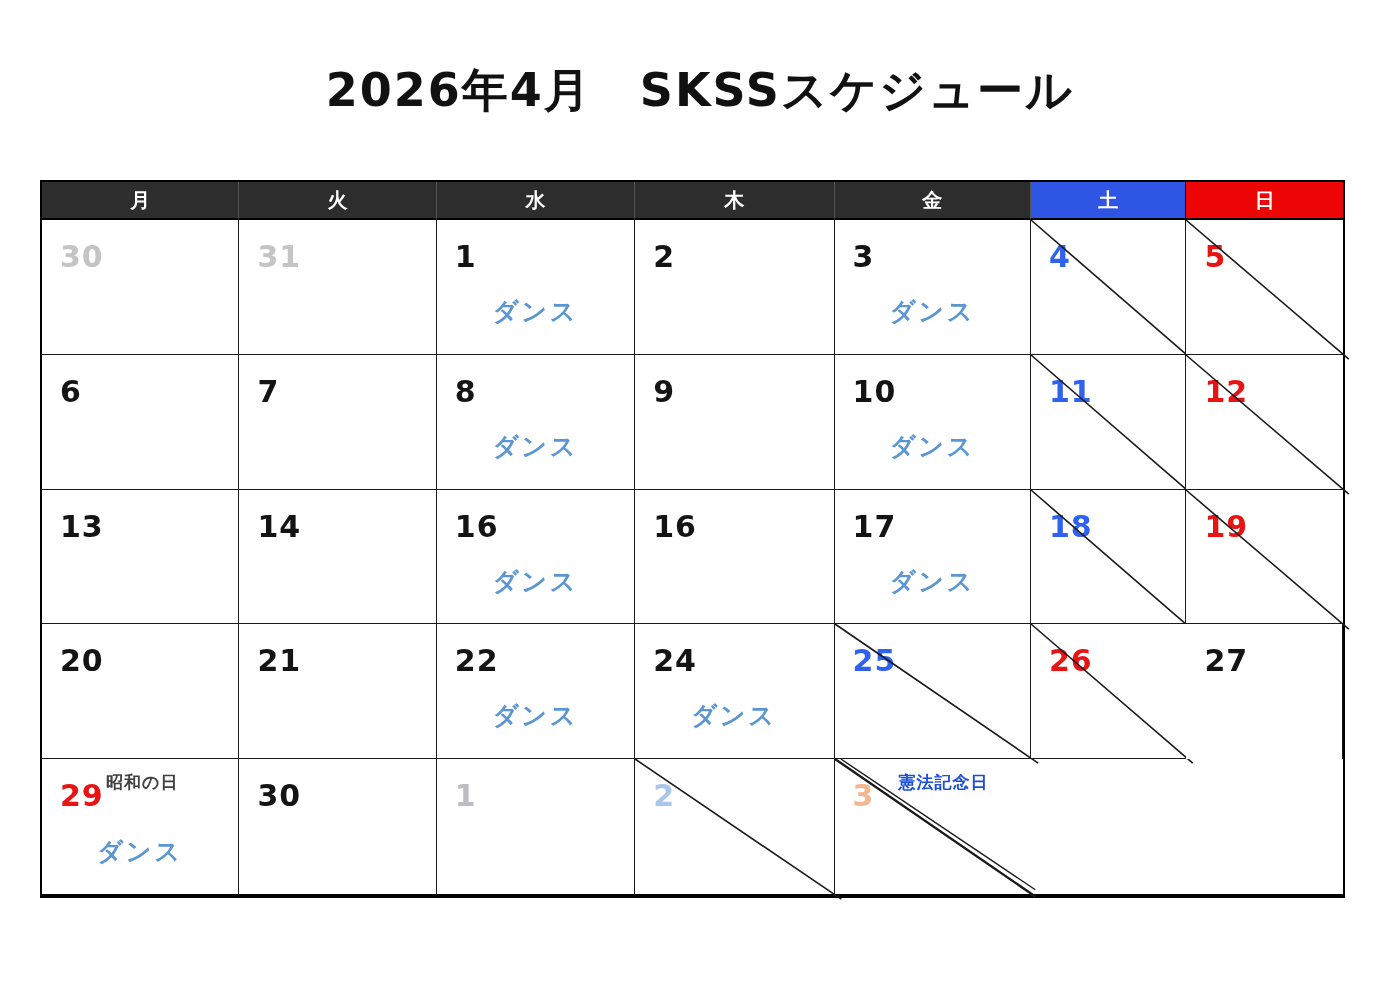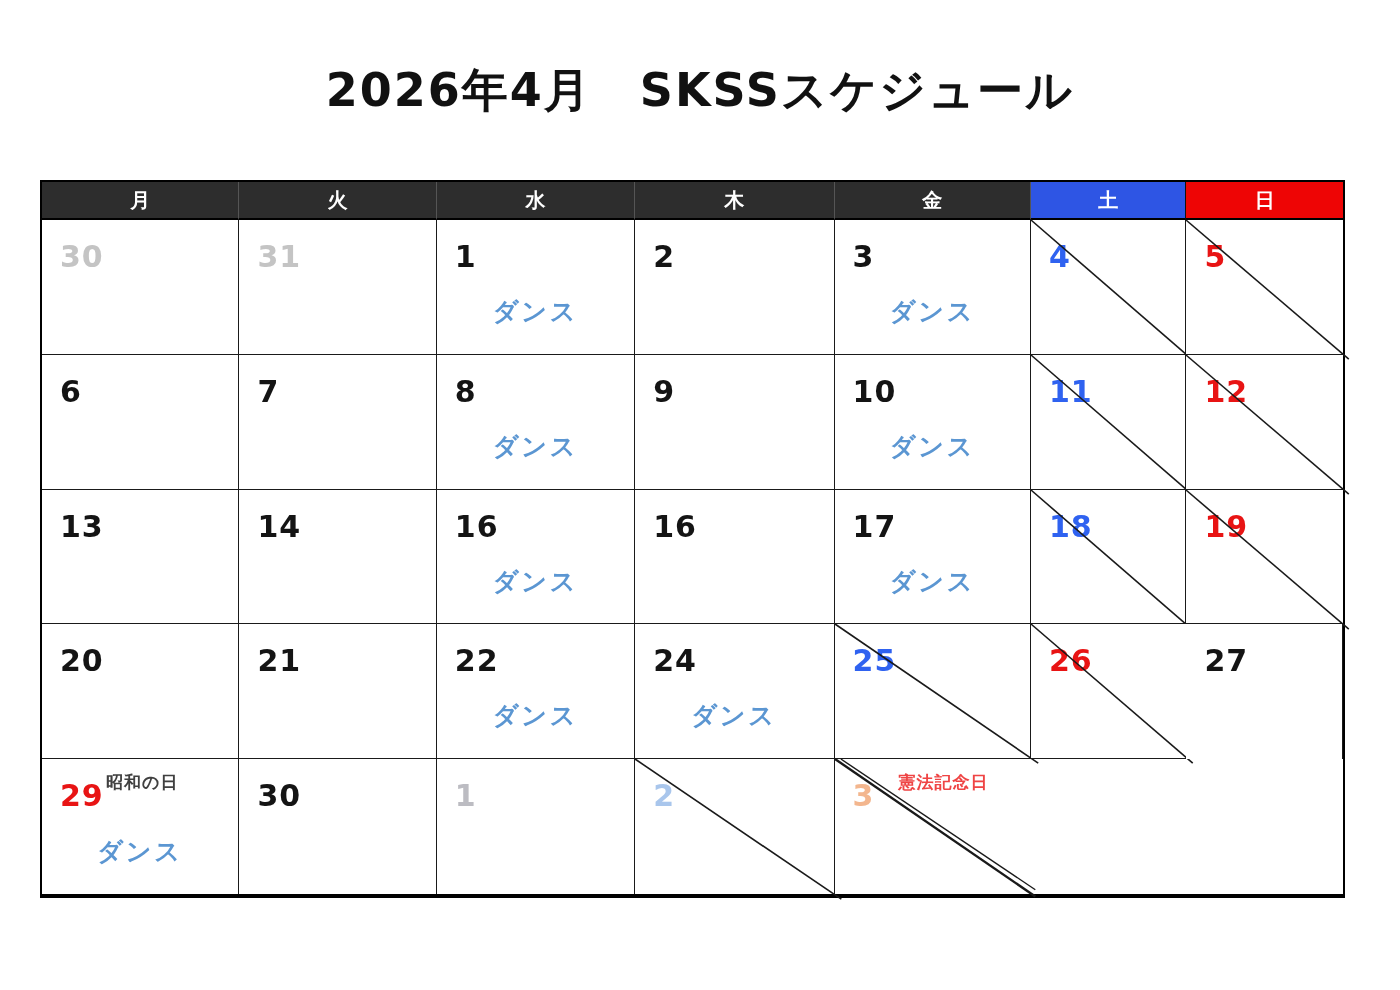--- a/index.html
+++ b/index.html
@@ -53,21 +53,21 @@
   .num-sun{color:#e81414;}
   .num-holiday{color:#e81414;}
   .num-next{color:#bcbcc2;}
   .num-next-sat{color:#a9c6ec;}
   .num-next-sun{color:#f3b68e;}
   .holiday-label{
     position:absolute;left:64px;top:12px;
     font-size:17px;font-weight:bold;letter-spacing:1px;white-space:nowrap;
   }
   .label-red{color:#404040;}
-  .label-pale{color:#ef4444;}
+  .label-pale{color:#1d4ed8;}
   .event{
     position:absolute;left:0;right:0;top:56%;
     text-align:center;font-size:25px;font-weight:bold;
     color:#5b96d2;letter-spacing:3px;
     transform:skewX(-2deg);
   }
   .slash-svg{
     position:absolute;left:0;top:0;width:100%;height:100%;
     overflow:visible;pointer-events:none;
   }

